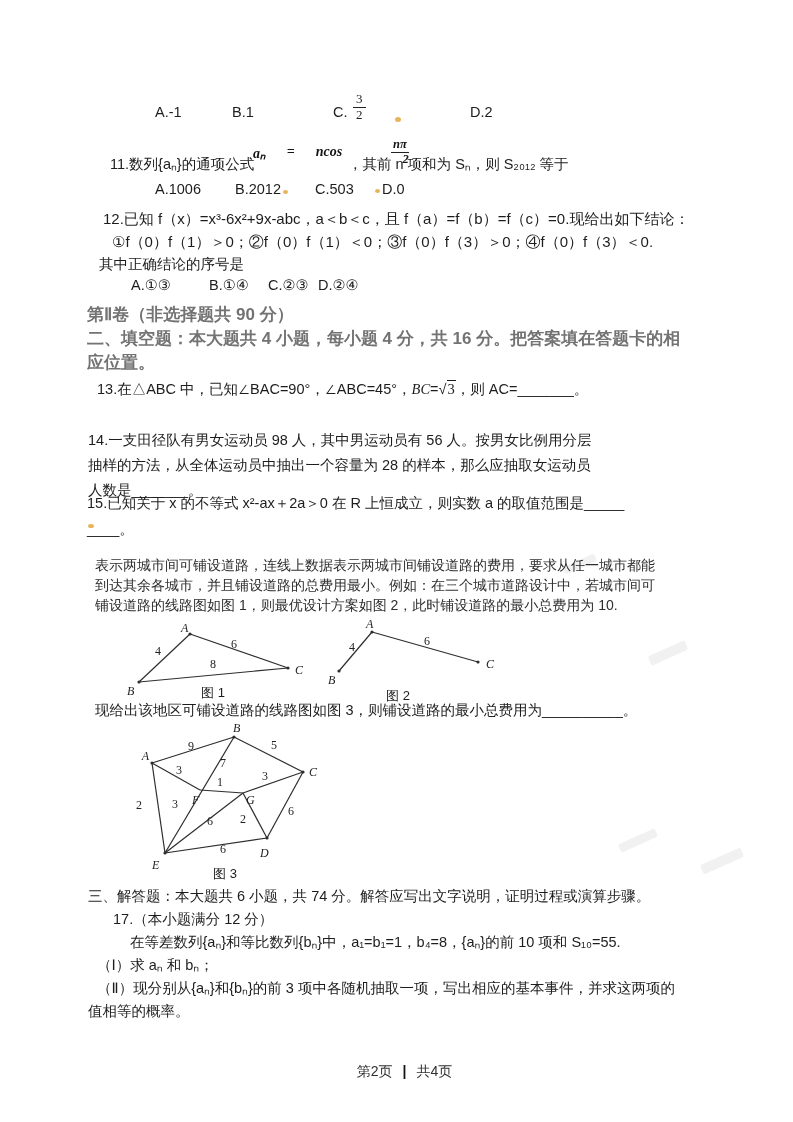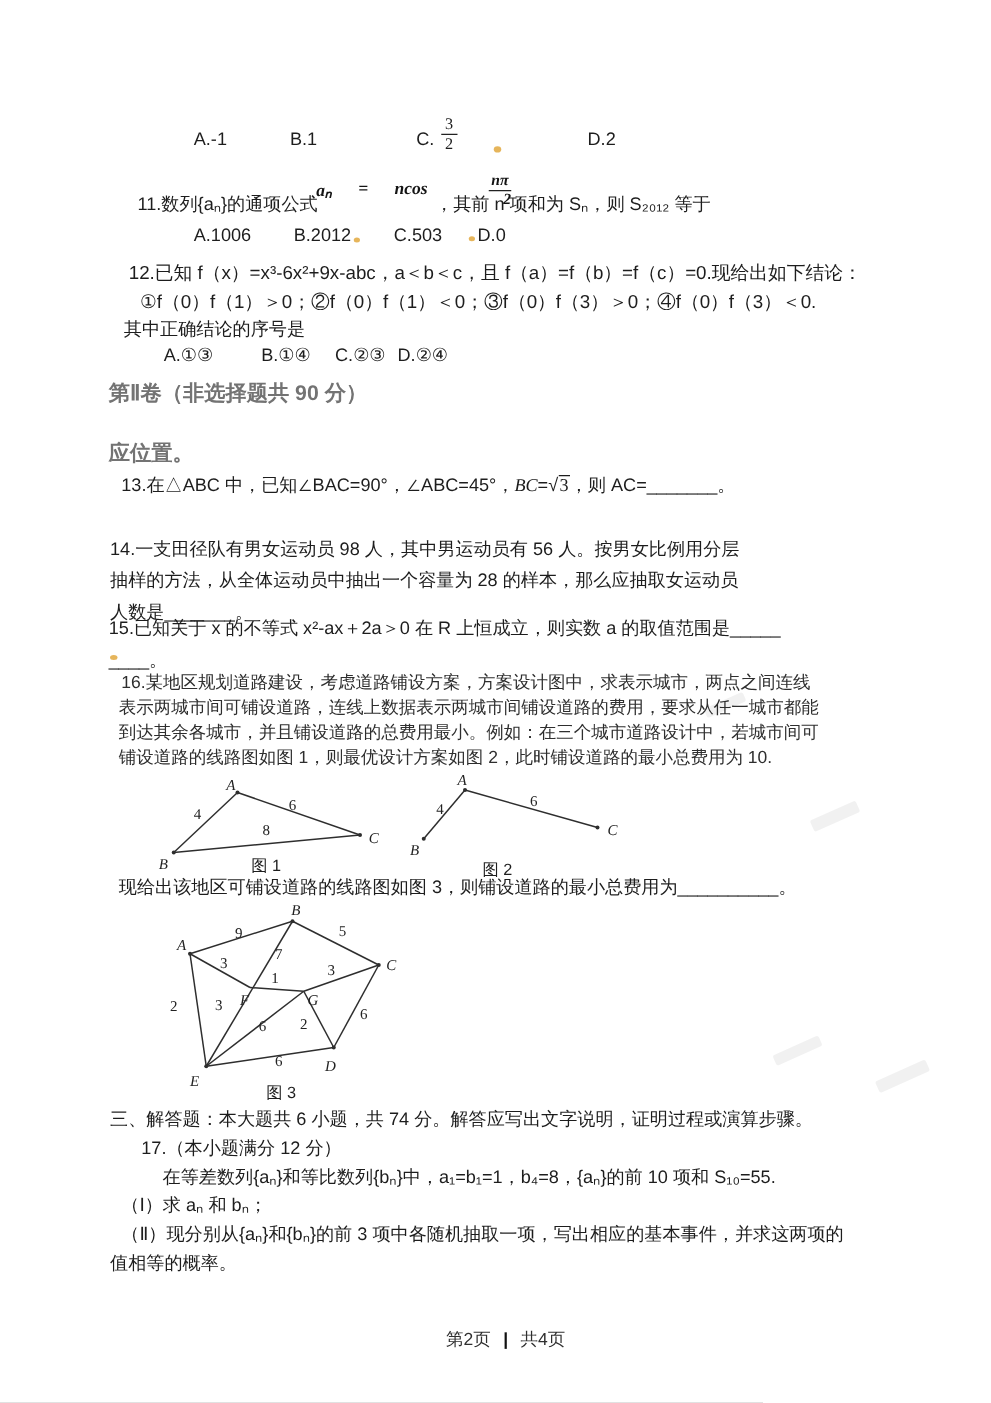--- a/index.html
+++ b/index.html
@@ -68,34 +68,34 @@
 
   <div class="t small" style="left:103px; top:210px;">12.已知 f（x）=x³-6x²+9x-abc，a＜b＜c，且 f（a）=f（b）=f（c）=0.现给出如下结论：</div>
   <div class="t small" style="left:112px; top:233px;">①f（0）f（1）＞0；②f（0）f（1）＜0；③f（0）f（3）＞0；④f（0）f（3）＜0.</div>
   <div class="t" style="left:99px; top:255px;">其中正确结论的序号是</div>
   <div class="t" style="left:131px; top:276px;">A.①③</div>
   <div class="t" style="left:209px; top:276px;">B.①④</div>
   <div class="t" style="left:268px; top:276px;">C.②③</div>
   <div class="t" style="left:318px; top:276px;">D.②④</div>
 
   <div class="t boldhead" style="left:87px; top:304px;">第Ⅱ卷（非选择题共 90 分）</div>
+  <div class="t boldhead" style="left:87px; top:328px;">二、填空题：本大题共 4 小题，每小题 4 分，共 16 分。把答案填在答题卡的相</div>
   <div class="t boldhead" style="left:87px; top:352px;">应位置。</div>
 
   <div class="t" style="left:97px; top:380px;">
     <span>13.在△ABC 中，已知∠BAC=90°，∠ABC=45°，</span><span class="ser-i">BC</span><span>=</span><span class="sqrt-wrap">√</span><span class="sqrt-val">3</span><span>，则 AC=</span><span>_______</span><span>。</span>
   </div>
 
   <div class="t" style="left:88px; top:431px;">14.一支田径队有男女运动员 98 人，其中男运动员有 56 人。按男女比例用分层</div>
   <div class="t" style="left:88px; top:456px;">抽样的方法，从全体运动员中抽出一个容量为 28 的样本，那么应抽取女运动员</div>
   <div class="t" style="left:88px; top:481px;">人数是_______。</div>
 
   <div class="t" style="left:87px; top:494px;">15.已知关于 x 的不等式 x²-ax＋2a＞0 在 R 上恒成立，则实数 a 的取值范围是_____</div>
   <div class="t" style="left:87px; top:520px;">____。</div>
 
-  <div class="t q16t" style="left:97px; top:537px;">16.某地区规划道路建设，考虑道路铺设方案，方案设计图中，求表示城市，两点之间连线</div>
   <div class="t q16t" style="left:95px; top:557px;">表示两城市间可铺设道路，连线上数据表示两城市间铺设道路的费用，要求从任一城市都能</div>
   <div class="t q16t" style="left:95px; top:577px;">到达其余各城市，并且铺设道路的总费用最小。例如：在三个城市道路设计中，若城市间可</div>
   <div class="t q16t" style="left:95px; top:597px;">铺设道路的线路图如图 1，则最优设计方案如图 2，此时铺设道路的最小总费用为 10.</div>
 
   <svg class="fig" style="left:125px; top:618px;" width="185" height="82" viewBox="0 0 185 82">
     <line x1="65" y1="16" x2="14" y2="64"></line>
     <line x1="65" y1="16" x2="163" y2="50"></line>
     <line x1="14" y1="64" x2="163" y2="50"></line>
     <circle cx="65" cy="16" r="1.6"></circle>
       <circle cx="14" cy="64" r="1.6"></circle>

